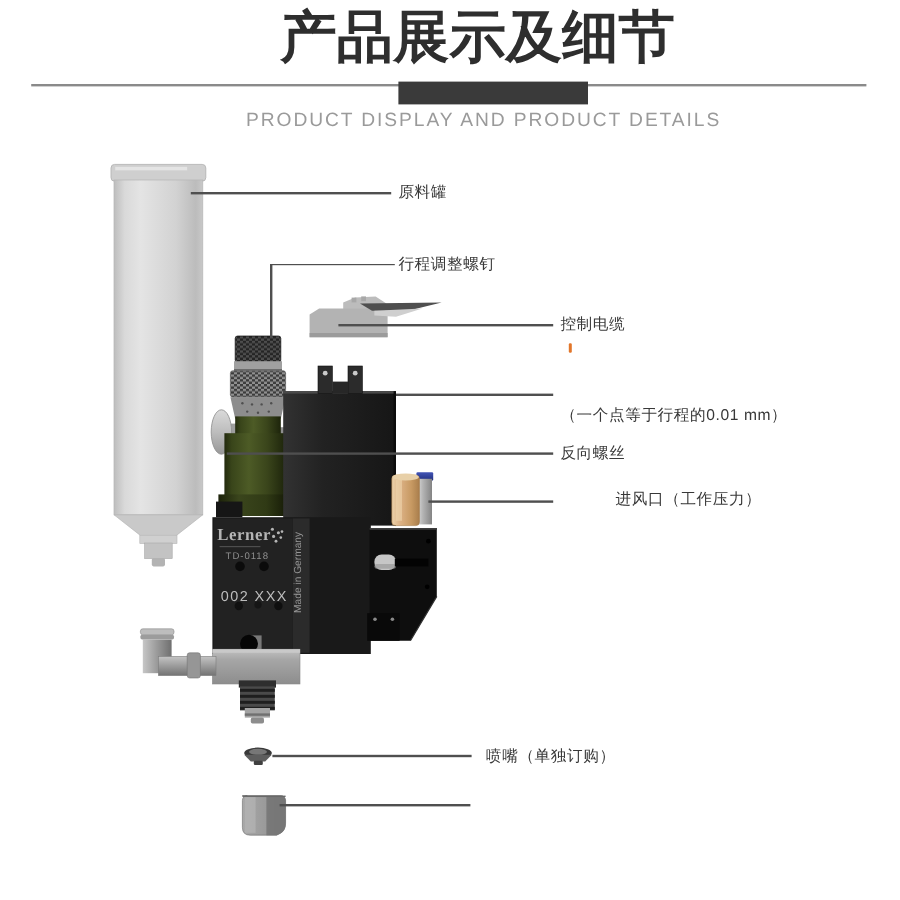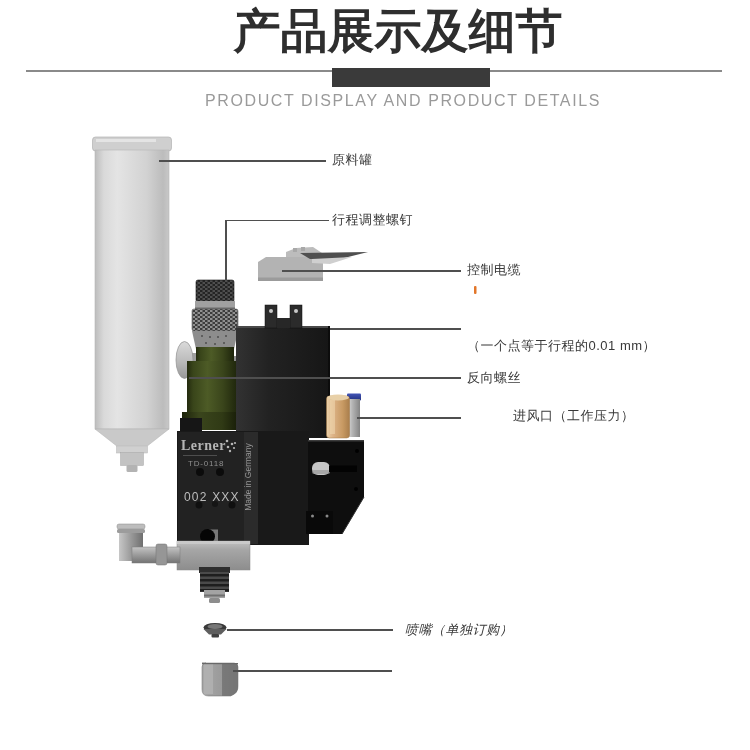--- a/index.html
+++ b/index.html
@@ -284,15 +284,15 @@
   <div class="cline" style="left:357px;top:417px;width:104px;"></div>
   <div class="cline" style="left:227px;top:629px;width:166px;"></div>
   <div class="cline" style="left:233px;top:670px;width:159px;"></div>
 
   <div class="label" style="left:332px;top:151px;">原料罐</div>
   <div class="label" style="left:332px;top:211px;">行程调整螺钉</div>
   <div class="label" style="left:467px;top:261px;">控制电缆</div>
   <div class="label" style="left:467px;top:337px;">（一个点等于行程的0.01 mm）</div>
   <div class="label" style="left:467px;top:369px;">反向螺丝</div>
   <div class="label" style="left:467px;top:407px;margin-left:46px;">进风口（工作压力）</div>
-  <div class="label" style="left:405px;top:621px;font-style:italic;">喷嘴（单独订购）</div>
+  <div class="label" style="left:405px;top:621px;">喷嘴（单独订购）</div>
 
 </div>
 
 </body></html>

